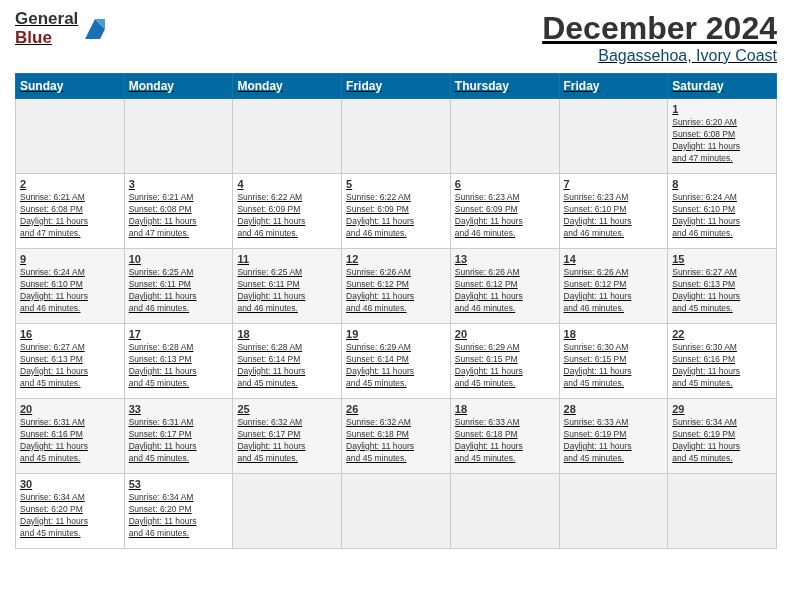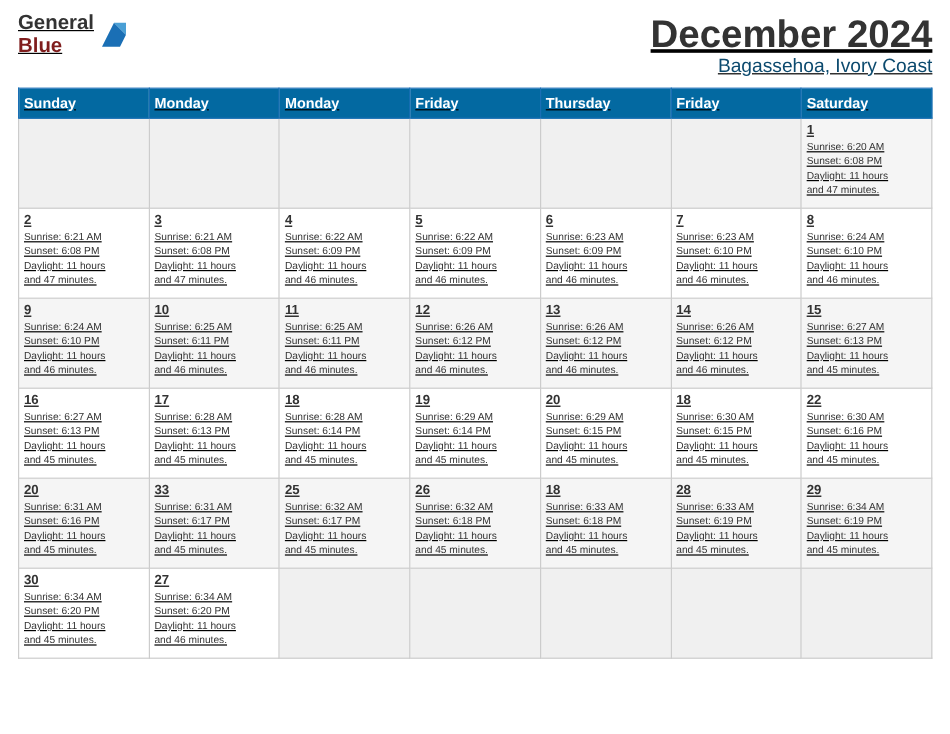--- a/index.html
+++ b/index.html
@@ -154,21 +154,21 @@
           <td><span class="day-num">20</span><span class="day-info">Sunrise: 6:31 AM<br>Sunset: 6:16 PM<br>Daylight: 11 hours<br>and 45 minutes.</span></td>
           <td><span class="day-num">33</span><span class="day-info">Sunrise: 6:31 AM<br>Sunset: 6:17 PM<br>Daylight: 11 hours<br>and 45 minutes.</span></td>
           <td><span class="day-num">25</span><span class="day-info">Sunrise: 6:32 AM<br>Sunset: 6:17 PM<br>Daylight: 11 hours<br>and 45 minutes.</span></td>
           <td><span class="day-num">26</span><span class="day-info">Sunrise: 6:32 AM<br>Sunset: 6:18 PM<br>Daylight: 11 hours<br>and 45 minutes.</span></td>
           <td><span class="day-num">18</span><span class="day-info">Sunrise: 6:33 AM<br>Sunset: 6:18 PM<br>Daylight: 11 hours<br>and 45 minutes.</span></td>
           <td><span class="day-num">28</span><span class="day-info">Sunrise: 6:33 AM<br>Sunset: 6:19 PM<br>Daylight: 11 hours<br>and 45 minutes.</span></td>
           <td><span class="day-num">29</span><span class="day-info">Sunrise: 6:34 AM<br>Sunset: 6:19 PM<br>Daylight: 11 hours<br>and 45 minutes.</span></td>
         </tr>
         <tr>
           <td><span class="day-num">30</span><span class="day-info">Sunrise: 6:34 AM<br>Sunset: 6:20 PM<br>Daylight: 11 hours<br>and 45 minutes.</span></td>
-          <td><span class="day-num">27</span><span class="day-info">Sunrise: 6:34 AM<br>Sunset: 6:20 PM<br>Daylight: 11 hours<br>and 46 minutes.</span></td>
+          <td><span class="day-num">53</span><span class="day-info">Sunrise: 6:34 AM<br>Sunset: 6:20 PM<br>Daylight: 11 hours<br>and 46 minutes.</span></td>
           <td style="background-color: rgb(240, 240, 240);"></td>
           <td style="background-color: rgb(240, 240, 240);"></td>
           <td style="background-color: rgb(240, 240, 240);"></td>
           <td style="background-color: rgb(240, 240, 240);"></td>
           <td style="background-color: rgb(240, 240, 240);"></td>
         </tr>
       </tbody>
   </table>
 </div>
 

